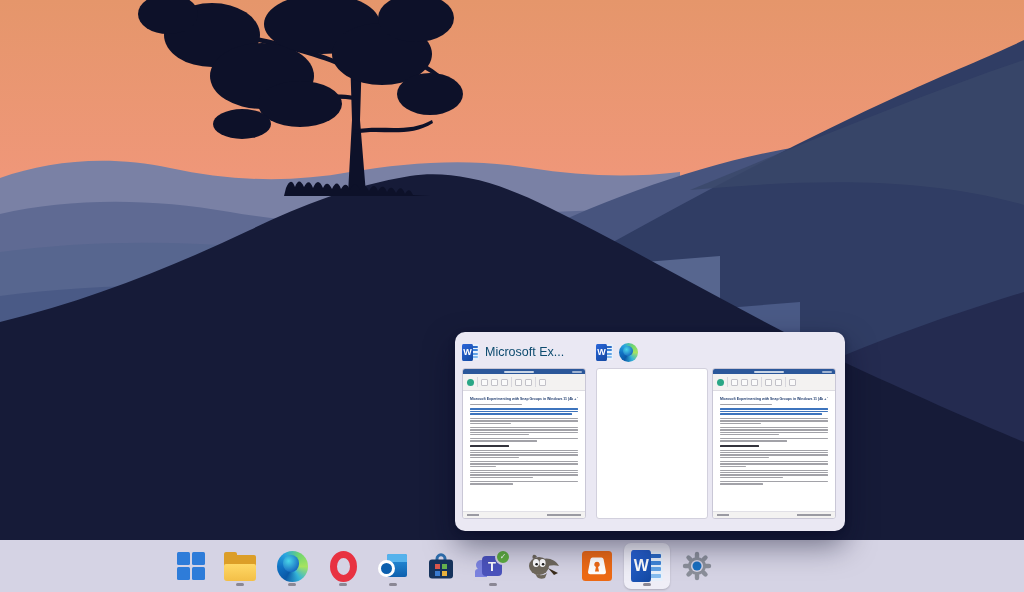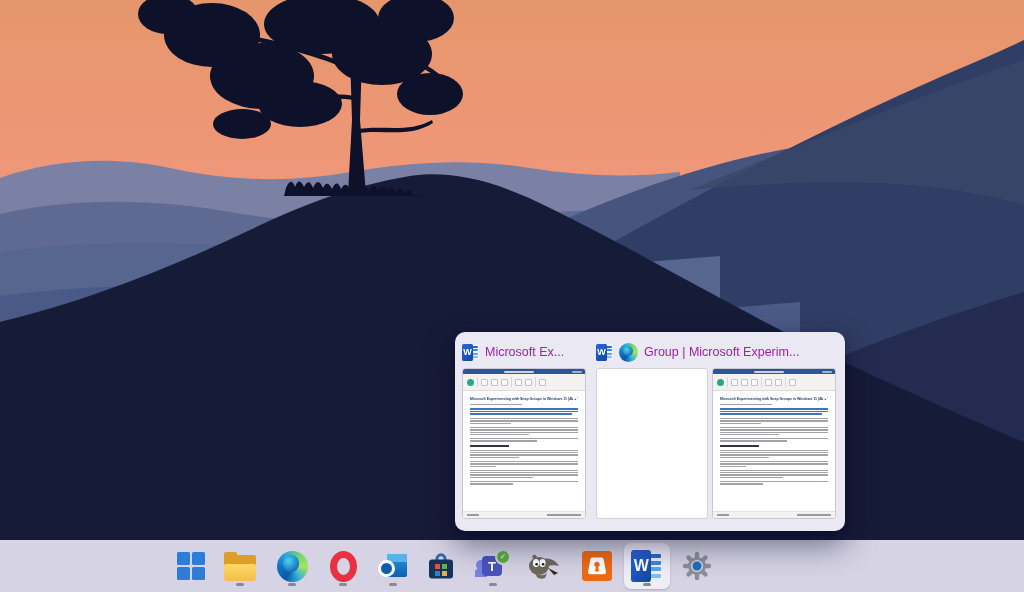--- a/index.html
+++ b/index.html
@@ -13,21 +13,21 @@
   .popup{
     position:absolute;left:455px;top:332px;width:390px;height:199px;z-index:5;
     background:#eae8f3;border-radius:10px;
     box-shadow:0 14px 30px rgba(8,10,36,.5),0 2px 6px rgba(8,10,36,.35);
     padding:0;box-sizing:border-box;
   }
   .thumb{position:absolute;top:8px;bottom:9px}
   .thumb-word{left:7px;width:124px}
   .thumb-group{left:141px;width:241px}
   .t-title{height:24px;display:flex;align-items:center;gap:6px;margin-bottom:4px}
-  .t-label{font-size:12.5px;color:#a21caf;white-space:nowrap;overflow:hidden;flex:1}
+  .t-label{font-size:12.5px;color:#0c4a6e;white-space:nowrap;overflow:hidden;flex:1}
   .g-row{display:flex;gap:4px;height:151px}
   
   .wic{position:relative;display:inline-block;flex:none}
   .wic-sm{width:17px;height:17px}
   .wic-lg{width:32px;height:32px}
   .wic .pg{position:absolute;right:0;top:3%;width:58%;height:94%;background:#e8f1fc;border-radius:8%}
   .wic .pg i{position:absolute;left:14%;right:10%;border-radius:1px}
   .wic .pg i:nth-child(1){top:10%;height:14%;background:#2a6ac6}
   .wic .pg i:nth-child(2){top:32%;height:14%;background:#3f85d8}
   .wic .pg i:nth-child(3){top:54%;height:14%;background:#5fa2e6}
@@ -238,21 +238,20 @@
       <span class="wic wic-sm">
         <span class="pg">
             <i></i>
             <i></i>
             <i></i>
             <i></i>
           </span>
         <span class="wbx">W</span>
       </span>
       <span class="ic-edge edge-sm"></span>
-      <span class="t-label">Group | Microsoft Experim...</span>
     </div>
     <div class="g-row">
       <div class="mini-edge"></div>
       <div class="mini-word">
         <div class="mw-tb">
             <i class="d1"></i>
             <i class="d2"></i>
           </div>
         <div class="mw-rb">
           <span class="rc"></span>

